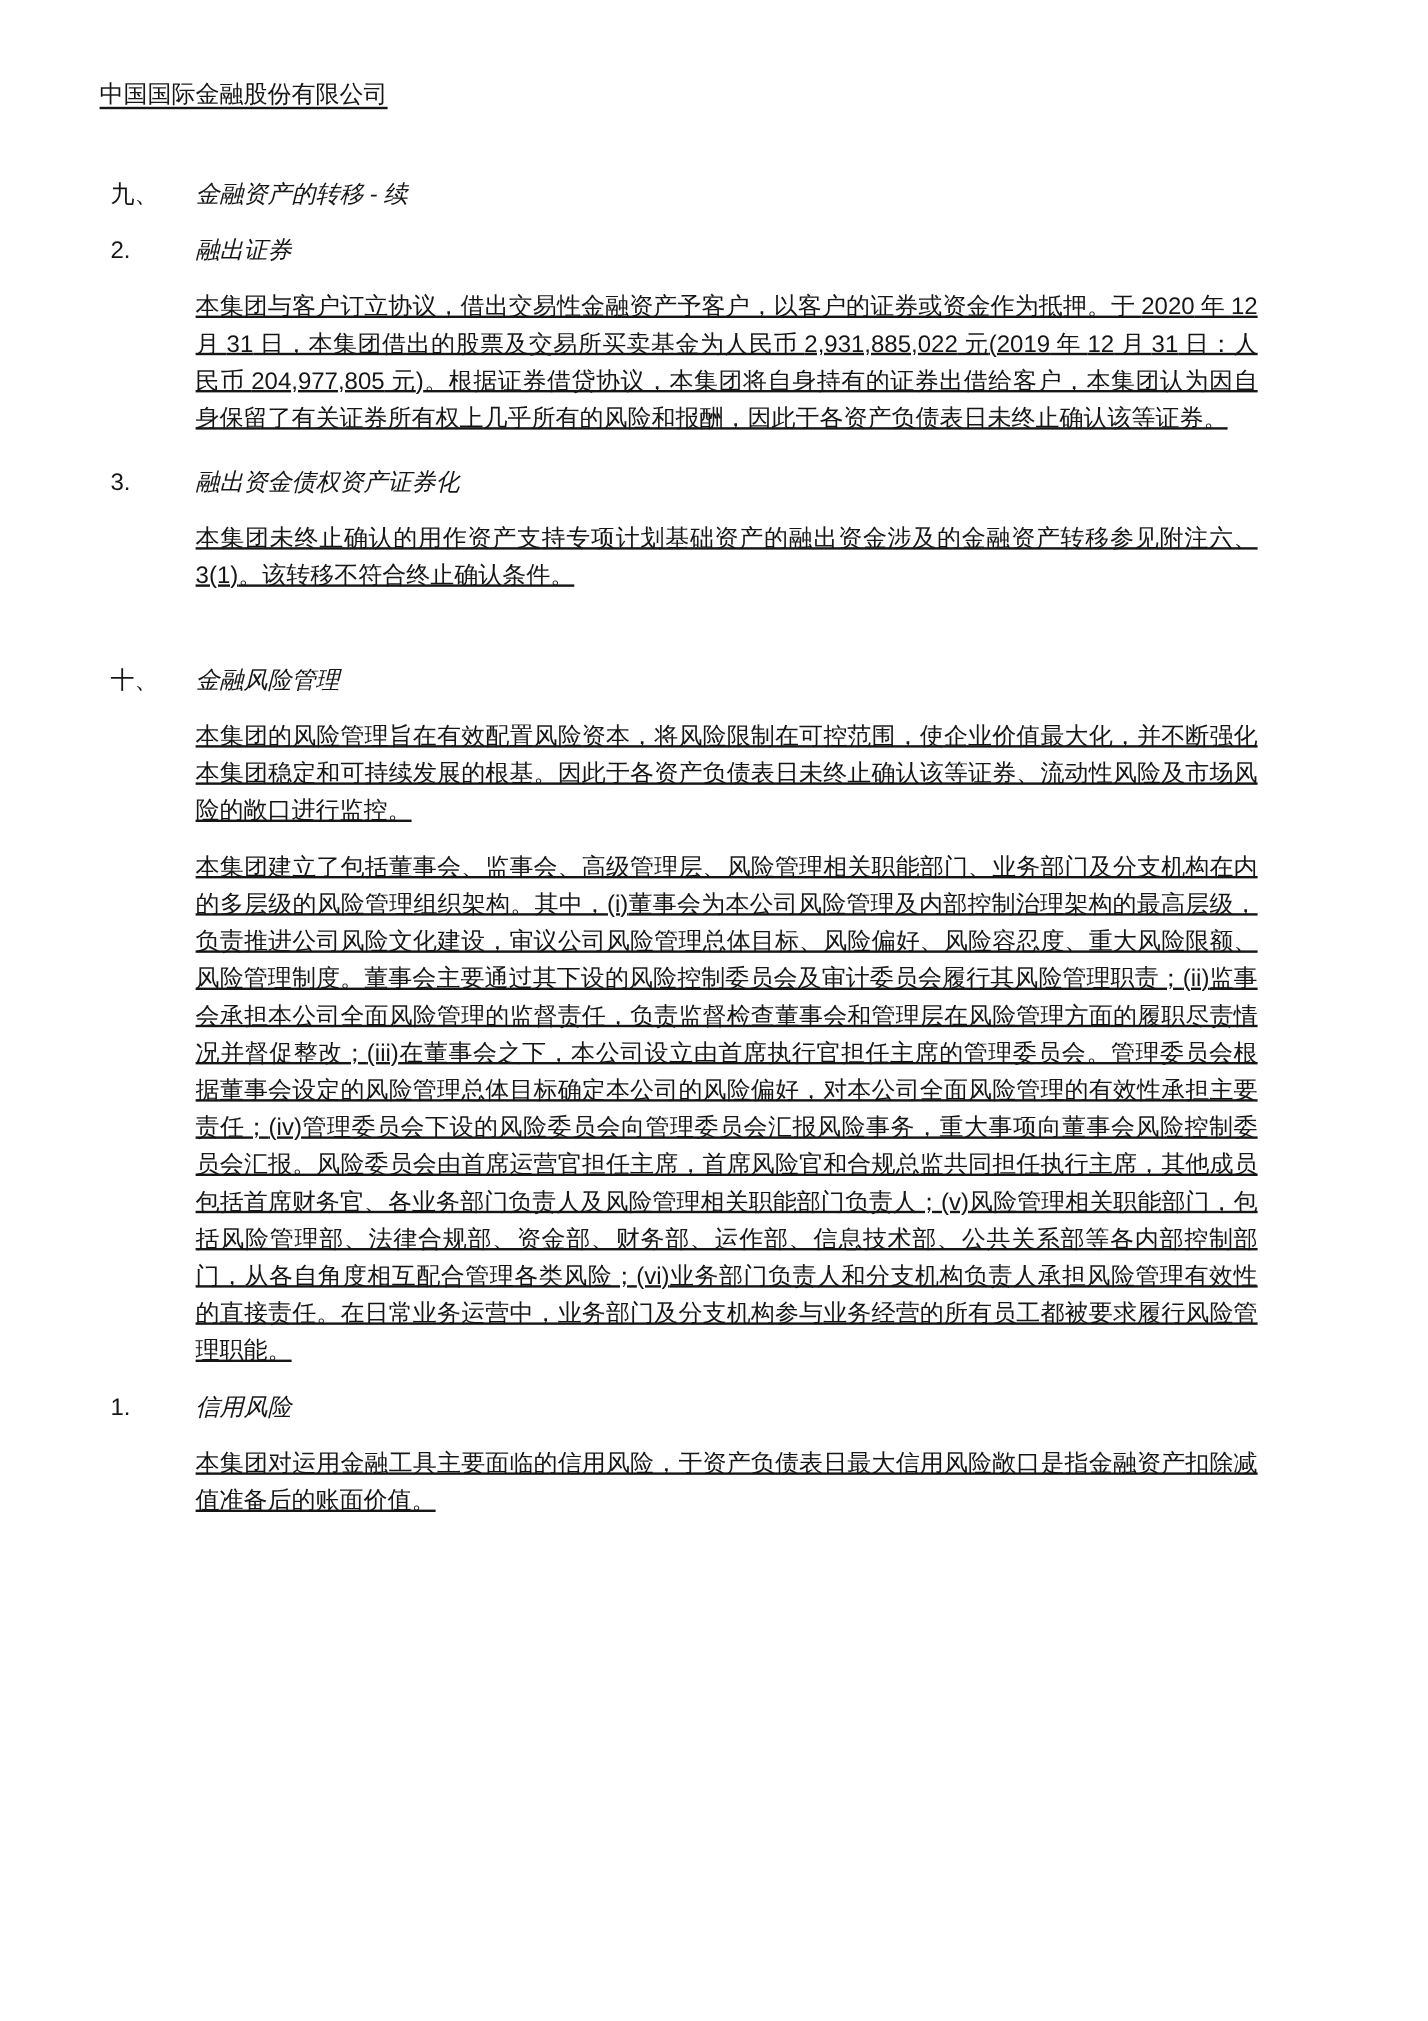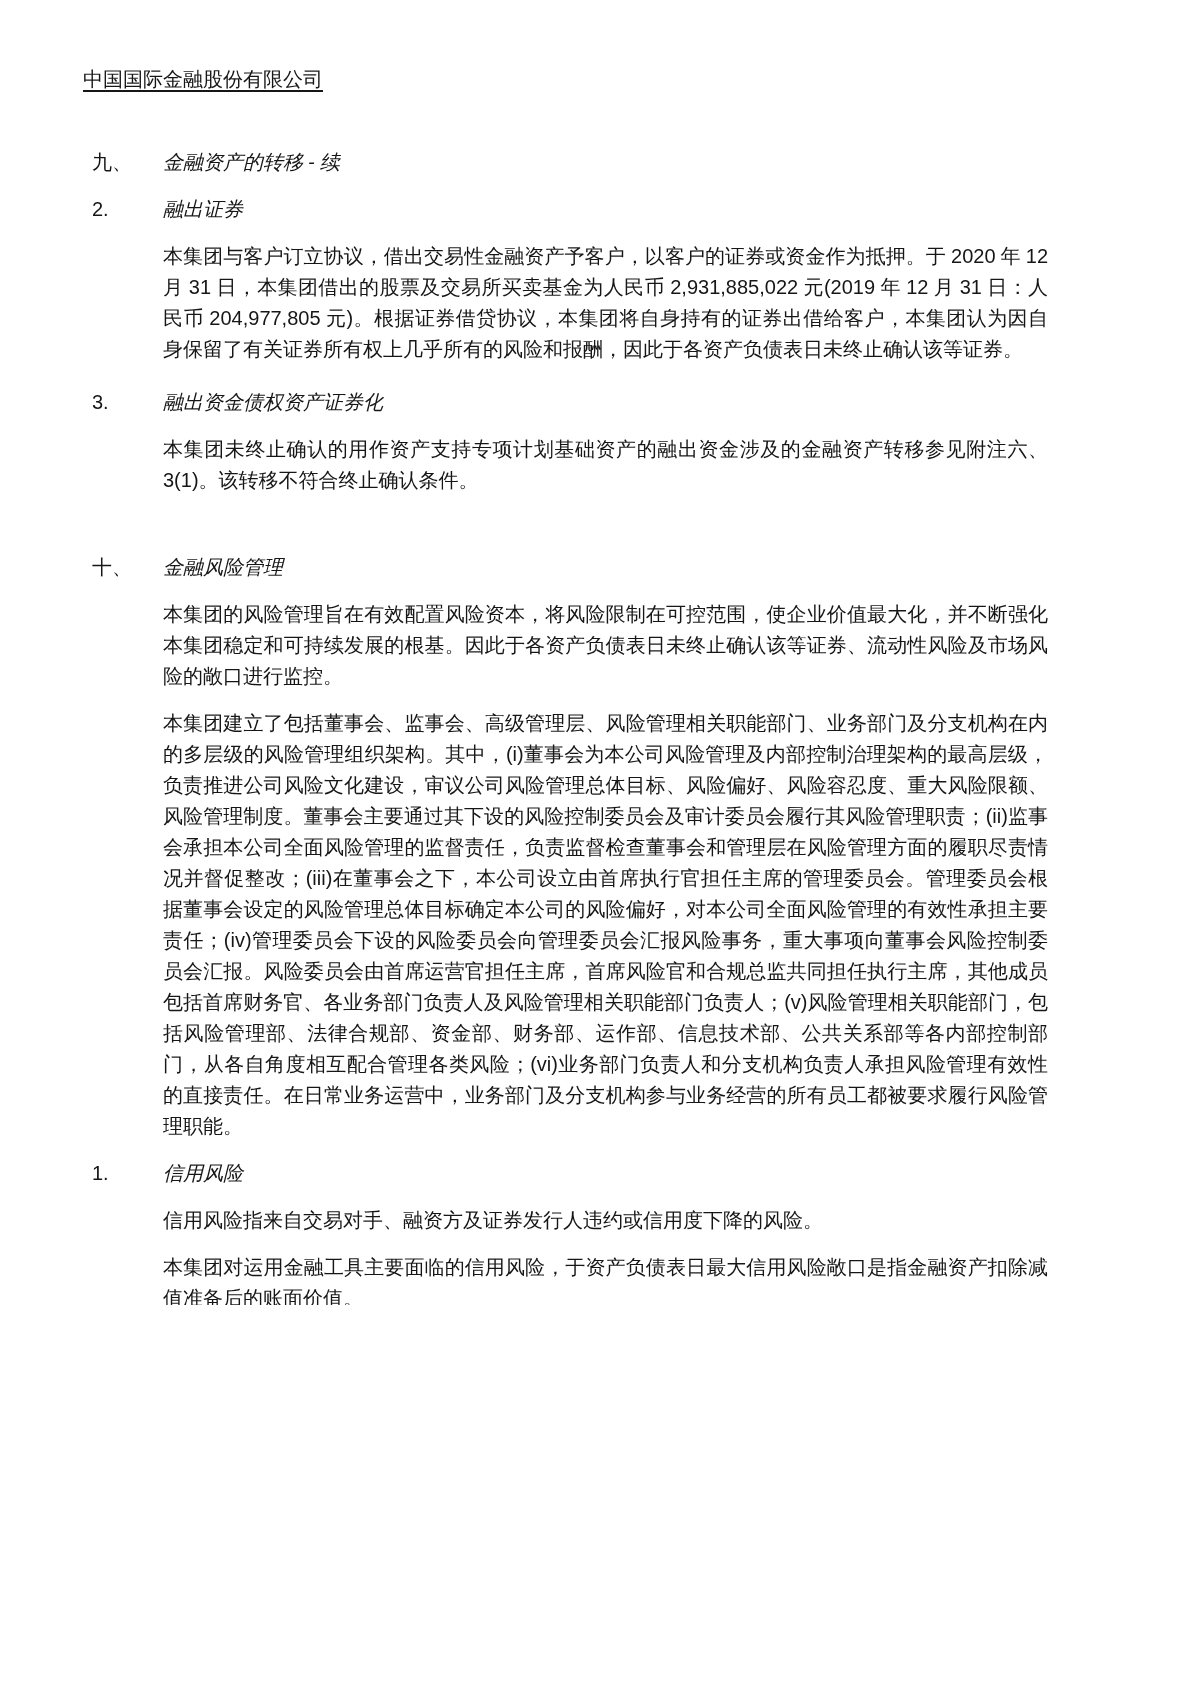--- a/index.html
+++ b/index.html
@@ -20,20 +20,21 @@
     text-decoration: underline;
     text-underline-offset: 4px;
   }
   .row { display: flex; align-items: baseline; }
   .row .label { flex: none; width: 71px; margin-left: 9px; }
   .row .title { flex: 1; font-style: italic; }
   .para {
     margin-left: 80px;
     text-align: justify;
     text-justify: inter-ideograph;
+    text-decoration: underline;
   }
   .mt    { margin-top: 16px; }
   .mt-md { margin-top: 22px; }
   .mt-lg { margin-top: 52px; }
   .mt-xl { margin-top: 56px; }
   .footer {
     position: absolute;
     top: 1620px;
     left: 0;
     width: 100%;
@@ -74,21 +75,20 @@
 
     <div class="para mix mt">本集团的风险管理旨在有效配置风险资本，将风险限制在可控范围，使企业价值最大化，并不断强化本集团稳定和可持续发展的根基。因此于各资产负债表日未终止确认该等证券、流动性风险及市场风险的敞口进行监控。</div>
 
     <div class="para mix mt">本集团建立了包括董事会、监事会、高级管理层、风险管理相关职能部门、业务部门及分支机构在内的多层级的风险管理组织架构。其中，<span class="latin">(i)</span>董事会为本公司风险管理及内部控制治理架构的最高层级，负责推进公司风险文化建设，审议公司风险管理总体目标、风险偏好、风险容忍度、重大风险限额、风险管理制度。董事会主要通过其下设的风险控制委员会及审计委员会履行其风险管理职责；<span class="latin">(ii)</span>监事会承担本公司全面风险管理的监督责任，负责监督检查董事会和管理层在风险管理方面的履职尽责情况并督促整改；<span class="latin">(iii)</span>在董事会之下，本公司设立由首席执行官担任主席的管理委员会。管理委员会根据董事会设定的风险管理总体目标确定本公司的风险偏好，对本公司全面风险管理的有效性承担主要责任；<span class="latin">(iv)</span>管理委员会下设的风险委员会向管理委员会汇报风险事务，重大事项向董事会风险控制委员会汇报。风险委员会由首席运营官担任主席，首席风险官和合规总监共同担任执行主席，其他成员包括首席财务官、各业务部门负责人及风险管理相关职能部门负责人；<span class="latin">(v)</span>风险管理相关职能部门，包括风险管理部、法律合规部、资金部、财务部、运作部、信息技术部、公共关系部等各内部控制部门，从各自角度相互配合管理各类风险；<span class="latin">(vi)</span>业务部门负责人和分支机构负责人承担风险管理有效性的直接责任。在日常业务运营中，业务部门及分支机构参与业务经营的所有员工都被要求履行风险管理职能。</div>
 
     <div class="row mt">
       <span class="label mix"><span class="latin">1.</span></span>
       <span class="title mix">信用风险</span>
     </div>
 
-    <div class="para mix mt">信用风险指来自交易对手、融资方及证券发行人违约或信用度下降的风险。</div>
 
 
     <div class="para mix mt">本集团对运用金融工具主要面临的信用风险，于资产负债表日最大信用风险敞口是指金融资产扣除减值准备后的账面价值。</div>
 
   </div>
 
   <div class="footer mix">第 <span class="latin">117</span> 页</div>
 </div>
 
 </body></html>

